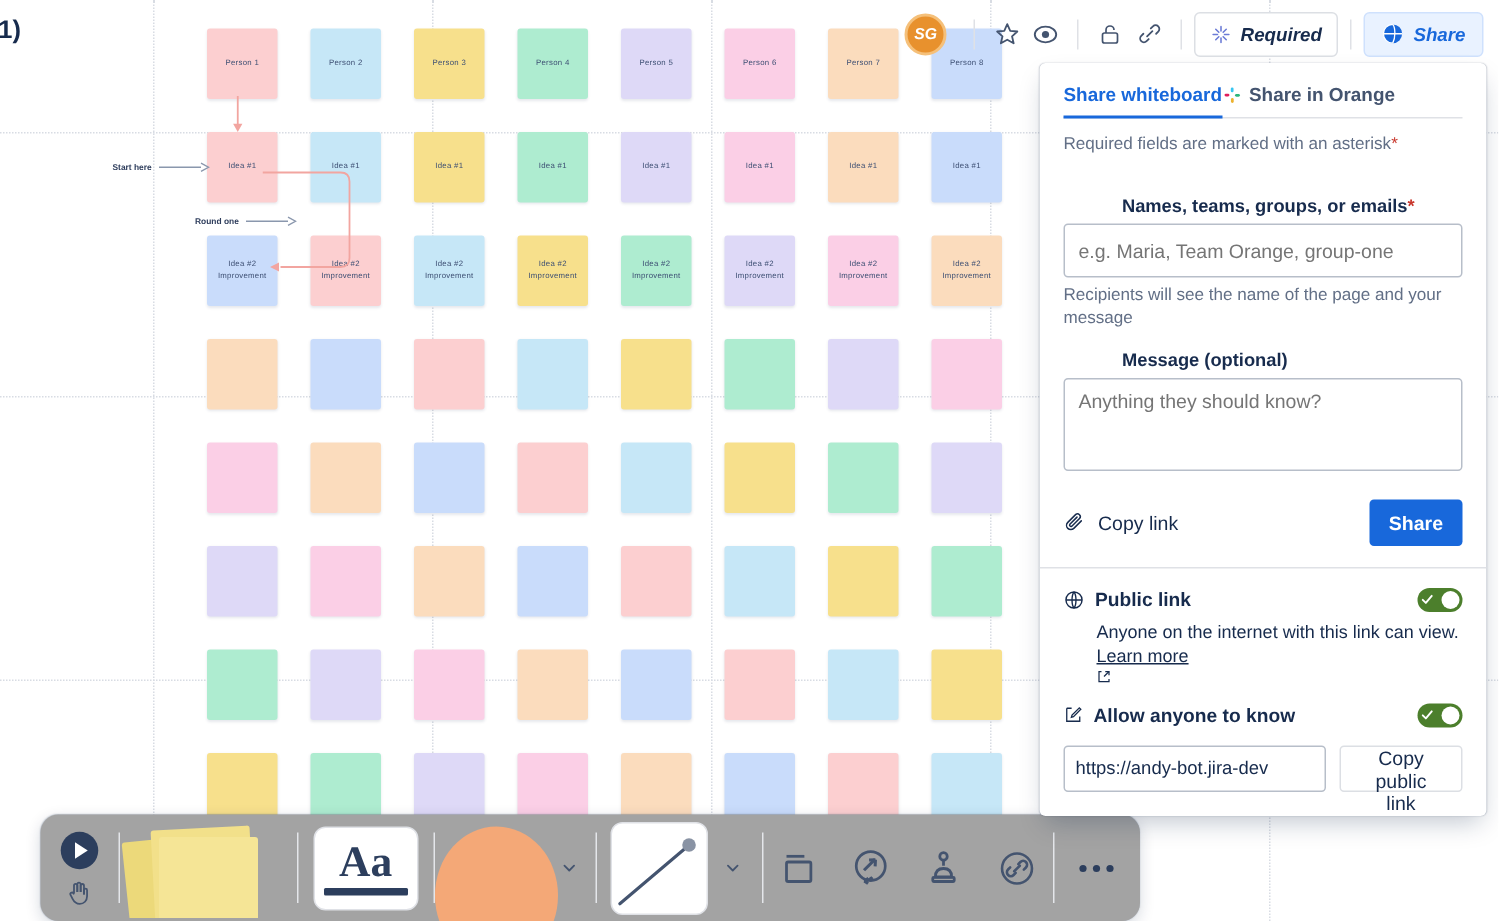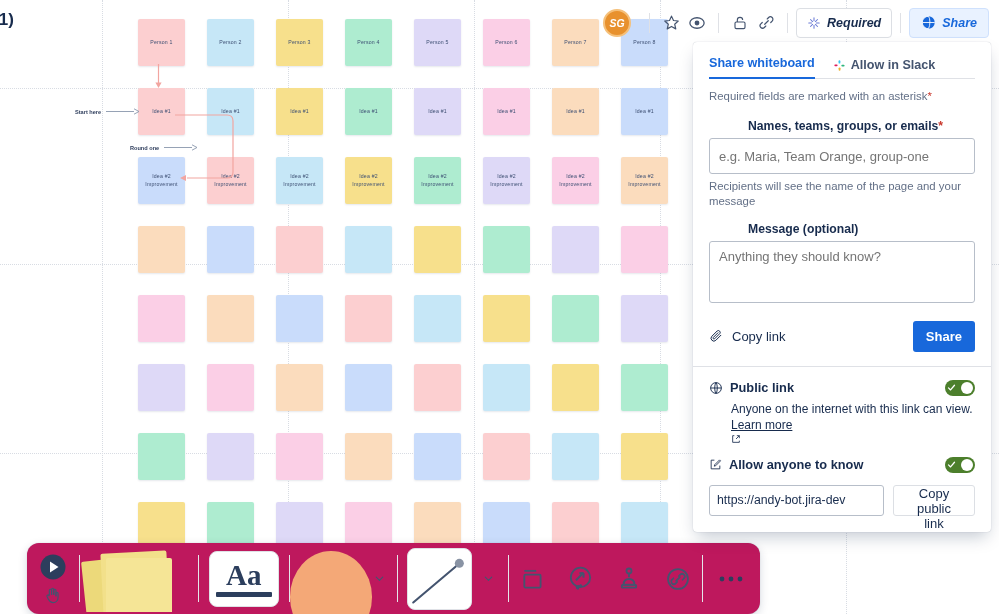--- a/index.html
+++ b/index.html
@@ -69,28 +69,28 @@
   }
 
   
   #sharepanel {
     position: absolute; left: 693px; top: 42px; width: 298px;
     background: #fff; border-radius: 4px;
     box-shadow: 0 0 1px rgba(9,30,66,0.31), 0 8px 16px -4px rgba(9,30,66,0.25);
     z-index: 40; overflow: hidden;
   }
   .sp-body { padding: 14px 16px 14px 16px; }
-  .sp-tabs { display:flex; gap: 18px; align-items:flex-end; }
+  .sp-tabs { display:flex; align-items:flex-start; }
   .sp-tab {
     font-size: 12.6px; font-weight: 600; color: #44546f;
     padding-bottom: 7px; cursor:pointer; display:flex; align-items:center; gap:5px;
   }
   .sp-tab.active { color:#1868db; border-bottom: 2px solid #1868db; }
   .sp-tabline { height:1px; background:#dfe1e6; margin-bottom: 11px; margin-top:-1px;}
-  .sp-req { font-size: 11.4px; color: #626f86; margin-bottom: 17px; }
+  .sp-req { font-size: 11.4px; color: #626f86; margin-bottom: 28px; }
   .ast { color:#c9372c; }
   .sp-label { font-size: 12.2px; font-weight: 600; color:#172b4d; margin-bottom: 5px; padding-left: 39px; }
   .sp-input {
     width: 100%; height: 36px; border: 1px solid #b7bec9; border-radius: 3px;
     font-size: 13px; color: #626f86; padding: 0 9px;
     font-family: "Liberation Sans", sans-serif; background:#fff;
   }
   .sp-help { font-size: 11.4px; color:#626f86; margin-top: 5px; line-height:1.35; margin-bottom: 12px;}
   .sp-textarea {
     width: 100%; height: 62px; border: 1px solid #b7bec9; border-radius: 3px;
@@ -126,21 +126,21 @@
   .btn-sec {
     height: 31px; border:1px solid #dcdfe4; background:#fff; border-radius:3px;
     padding: 0 13px; font-size: 13px; color:#172b4d; cursor:pointer;
     font-family: "Liberation Sans", sans-serif;
   }
   .sp-stub { position:absolute; left:713px; top:508px; width:112px; height:6px; background:#f1f2f4; border-radius:2px; z-index:20;}
 
   
   #toolbar {
     position: absolute; left: 27px; top: 543px; width: 733px; height: 71px;
-    background:#be185d; border-radius: 12px;
+    background:#a3a3a3; border-radius: 12px;
     box-shadow: 0 3px 10px rgba(9,30,66,0.16), 0 0 1px rgba(9,30,66,0.25);
     display:flex; align-items:center; z-index: 25;
   }
   .tool { display:flex; align-items:center; justify-content:center; position:relative; cursor:pointer; }
   .tool-sep { width:1px; height:47px; background:#e4e6ea; }
   .chev { color:#44546f; font-size:11px; margin-left: 2px; cursor:pointer; }
 
   svg { display:block; }
 </style>
 </head>
@@ -367,21 +367,21 @@
         <div class="sp-tab">
           <span>
             <svg width="13" height="13" viewBox="0 0 24 24">
               <rect x="2.5" y="10" width="6" height="3.4" rx="1.7" fill="#e01e5a"></rect>
               <rect x="10.2" y="2.4" width="3.4" height="6" rx="1.7" fill="#36c5f0"></rect>
               <rect x="15.4" y="10.4" width="6" height="3.4" rx="1.7" fill="#2eb67d"></rect>
               <rect x="10.4" y="15.5" width="3.4" height="6" rx="1.7" fill="#ecb22e"></rect>
               <rect x="10.2" y="10" width="3.6" height="3.6" rx="1" fill="#7c7c7c" opacity="0"></rect>
             </svg>
           </span>
-          <span>Allow in Slack</span>
+          <span>Share in Orange</span>
         </div>
       </div>
       <div class="sp-tabline"></div>
 
       <div class="sp-req">
         <span>Required fields are marked with an asterisk</span><span class="ast">*</span>
       </div>
 
       <div class="sp-label">
         <span>Names, teams, groups, or emails</span><span class="ast">*</span>

